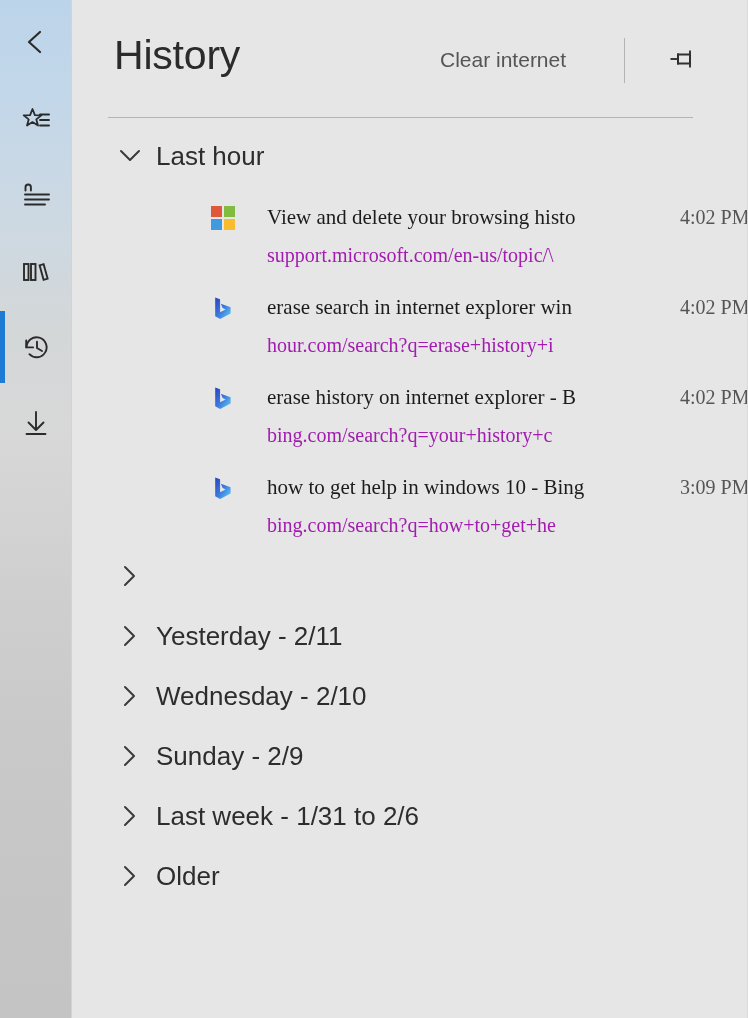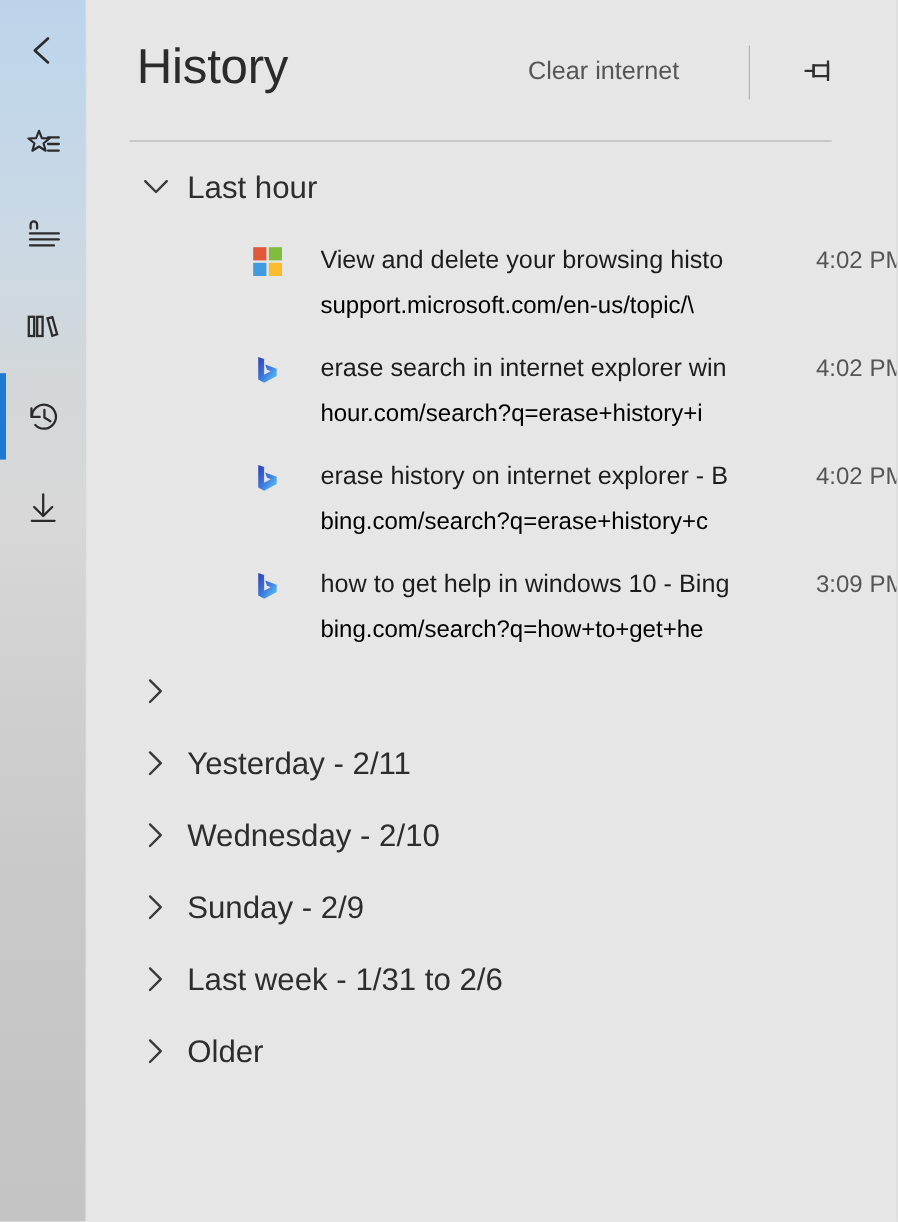--- a/index.html
+++ b/index.html
@@ -124,20 +124,21 @@
     font-weight: 400;
     white-space: nowrap;
   }
 
   .entries { position: relative; }
 
   .entry {
     position: relative;
     height: 90px;
     cursor: pointer;
+    font-family: Liberation Serif, serif;
   }
   .entry-favicon {
     position: absolute;
     left: 139px; top: 20px;
     width: 24px; height: 24px;
   }
   .entry-title {
     position: absolute;
     left: 195px; top: 16px;
     width: 398px;
@@ -145,21 +146,21 @@
     color: #1c1c1c;
     white-space: nowrap;
     overflow: hidden;
     line-height: 30px;
   }
   .entry-url {
     position: absolute;
     left: 195px; top: 56px;
     width: 398px;
     font-size: 20px;
-    color: #000000;
+    color: #a21caf;
     white-space: nowrap;
     overflow: hidden;
     line-height: 26px;
   }
   .entry-time {
     position: absolute;
     left: 608px; top: 16px;
     font-size: 20px;
     color: #555555;
     white-space: nowrap;
@@ -317,21 +318,21 @@
                 <defs>
                   <linearGradient id="bg1" x1="0" y1="0" x2="1" y2="1">
                     <stop offset="0%" stop-color="#2b3fbe"></stop>
                     <stop offset="55%" stop-color="#3d7fe0"></stop>
                     <stop offset="100%" stop-color="#63d2f2"></stop>
                   </linearGradient>
                 </defs>
                 <path d="M4.2 1.4 L9.1 3.2 L9.1 16.3 L14.6 13.4 L11.6 12.1 L9.9 7.7 L19.6 11.3 L19.6 17.4 L9.1 23 L4.2 20.2 Z" fill="url(#bg1)"></path>
               </svg></div>
             <div class="entry-title">erase history on internet explorer - B</div>
-            <div class="entry-url">bing.com/search?q=erase+history+c</div>
+            <div class="entry-url">bing.com/search?q=your+history+c</div>
             <div class="entry-time">4:02 PM</div>
           </div>
           <div class="entry">
             <div class="entry-favicon"><svg width="24" height="24" viewBox="0 0 24 24">
                 <defs>
                   <linearGradient id="bg1" x1="0" y1="0" x2="1" y2="1">
                     <stop offset="0%" stop-color="#2b3fbe"></stop>
                     <stop offset="55%" stop-color="#3d7fe0"></stop>
                     <stop offset="100%" stop-color="#63d2f2"></stop>
                   </linearGradient>

